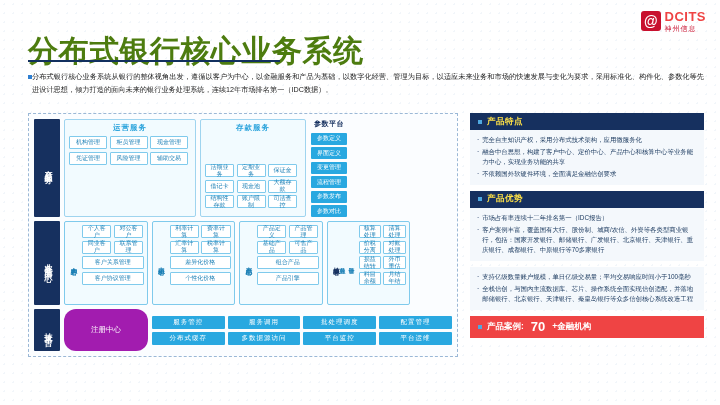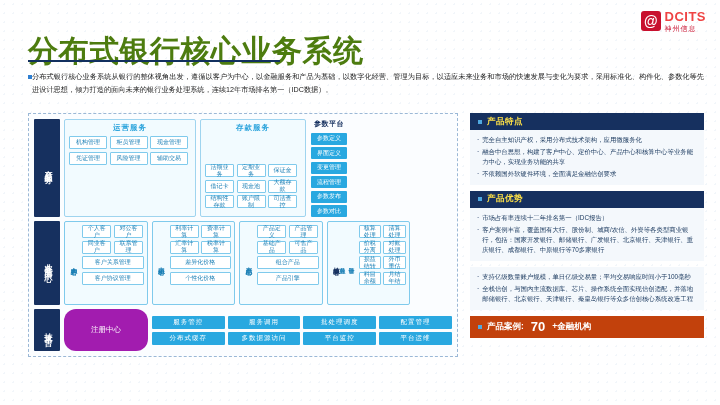--- a/index.html
+++ b/index.html
@@ -147,21 +147,21 @@
   .card-head .sq{width:4px;height:4px;background:#4fa8e0;}
   .card-head .ttl{font-size:8.5px;font-weight:bold;letter-spacing:.5px;}
   .card-body{
     background:#f4f8fc;padding:5px 7px 6px;
   }
   .li{display:flex;gap:3px;margin-bottom:2px;}
   .li:last-child{margin-bottom:0;}
   .li .dot{font-size:6.5px;color:#16305f;line-height:1.55;}
   .li .txt{font-size:6.4px;line-height:1.55;color:#17365c;flex:1;}
   .case{
-    background:#c2410c;color:#fff;height:22px;
+    background:#ef4444;color:#fff;height:22px;
     display:flex;align-items:center;gap:5px;padding:0 8px;box-sizing:border-box;
   }
   .case .sq{width:4px;height:4px;background:#4fa8e0;}
   .case .lbl{font-size:8.5px;font-weight:bold;}
   .case .num{font-size:13px;font-weight:bold;margin:0 2px;}
 </style>
 </head>
 <body>
 
 <div class="bg-dots"></div>

